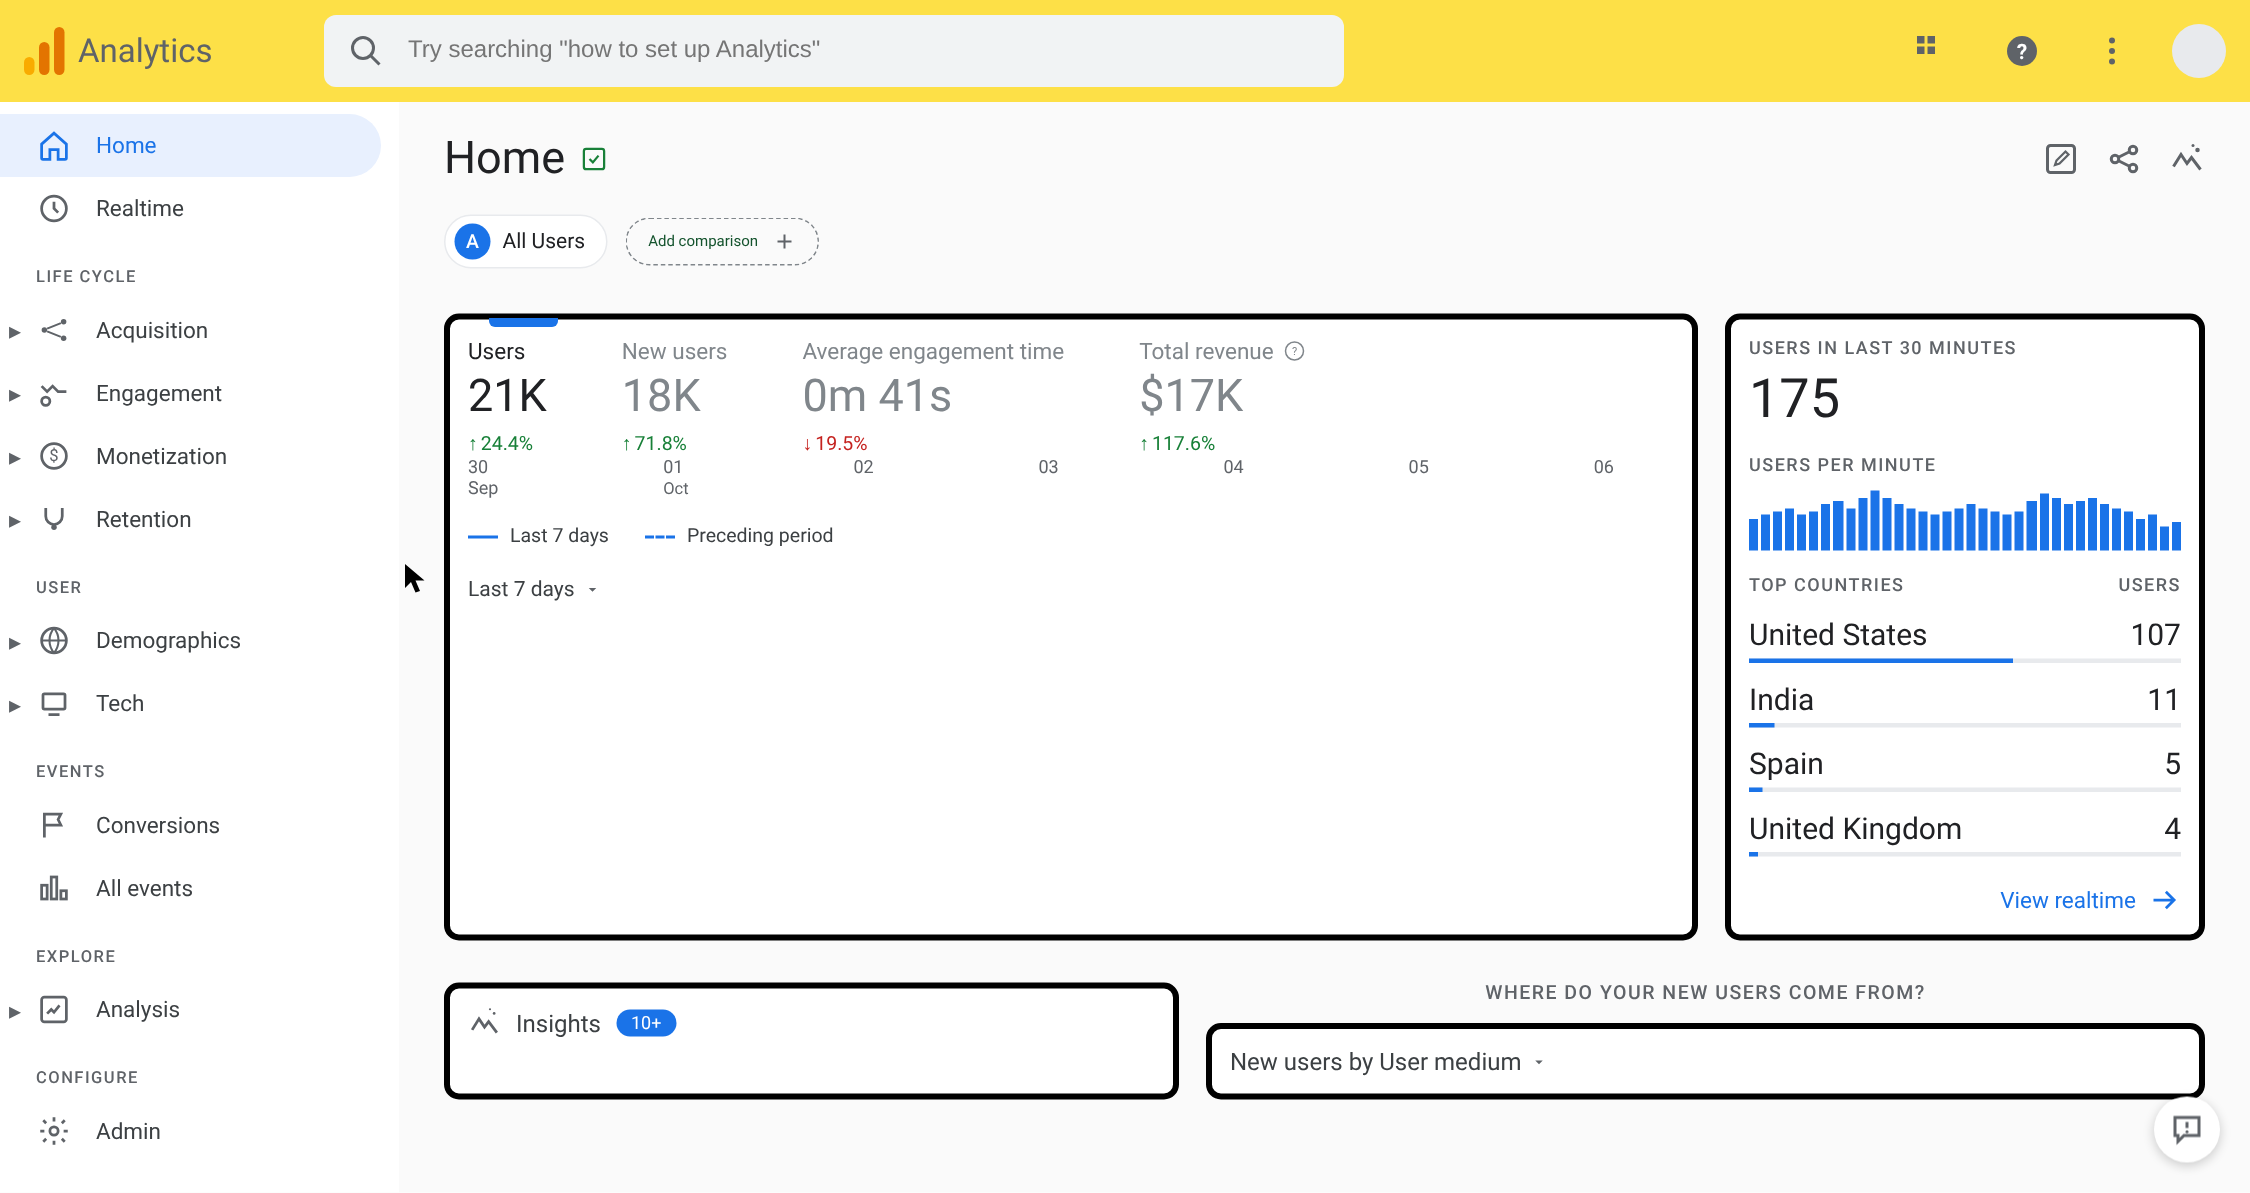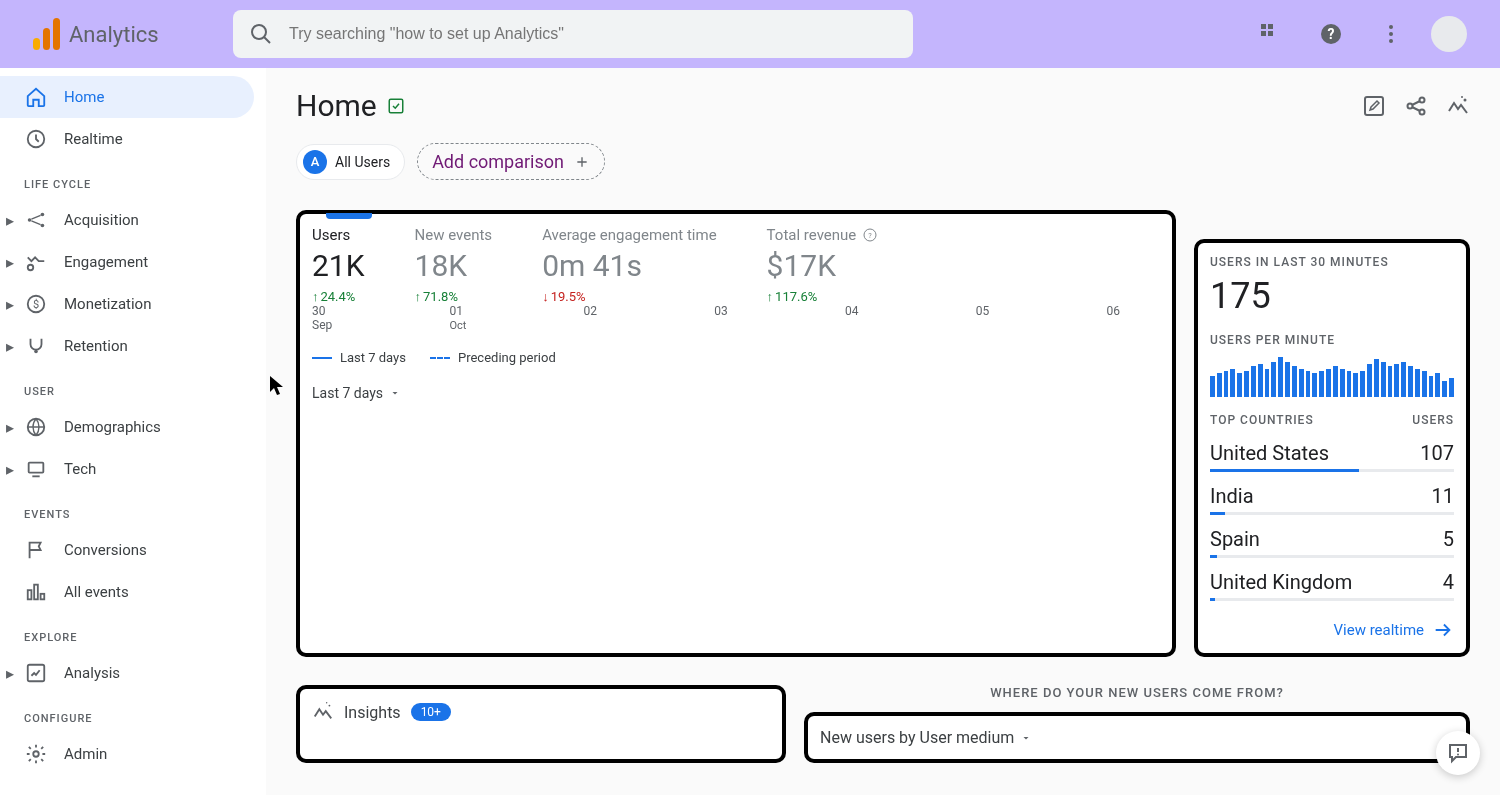--- a/index.html
+++ b/index.html
@@ -1,17 +1,17 @@
 <!DOCTYPE html>
 <html><head>
 <meta charset="utf-8">
 <style>
 * { box-sizing: border-box; margin: 0; padding: 0; }
 body { font-family: 'Google Sans', Roboto, Arial, sans-serif; background: #fff; color: #202124; width: 1500px; height: 795px; overflow: hidden; position: relative; }
-.header { display: flex; align-items: center; height: 68px; padding: 0 33px; background: #c4b5fd; }
+.header { display: flex; align-items: center; height: 68px; padding: 0 16px; background: #fde047; }
 .logo-area { display: flex; align-items: center; gap: 8px; min-width: 170px; }
 .logo-svg { width: 28px; height: 32px; }
 .logo-text { font-size: 22px; color: #5f6368; font-weight: 400; }
 .breadcrumb-area { display: flex; flex-direction: column; min-width: 300px; }
 .breadcrumb-top { font-size: 12px; color: #5f6368; display: flex; align-items: center; gap: 4px; }
 .breadcrumb-main { display: flex; align-items: center; gap: 8px; font-size: 18px; color: #202124; font-weight: 500; }
 .search-box { flex: 0 0 680px; margin-left: 30px; background: #f1f3f4; border-radius: 8px; height: 48px; display: flex; align-items: center; padding: 0 16px; gap: 16px; }
 .search-box input { border: none; background: transparent; font-size: 16px; flex: 1; outline: none; color: #5f6368; }
 .header-actions { margin-left: auto; display: flex; align-items: center; gap: 20px; }
 .icon-btn { width: 40px; height: 40px; display: flex; align-items: center; justify-content: center; border-radius: 50%; cursor: pointer; color: #5f6368; }
@@ -25,25 +25,25 @@
 .nav-label { font-size: 15px; }
 .nav-section { font-size: 11px; letter-spacing: 1px; color: #5f6368; padding: 18px 24px 8px; font-weight: 500; }
 .main { flex: 1; background: #fafafa; padding: 20px 30px; overflow-y: auto; }
 .page-title-row { display: flex; align-items: center; gap: 10px; }
 .page-title { font-size: 30px; font-weight: 400; color: #202124; }
 .verified-icon { width: 18px; height: 18px; color: #188038; }
 .title-actions { margin-left: auto; display: flex; gap: 18px; color: #5f6368; }
 .comparison-row { display: flex; gap: 12px; margin-top: 20px; align-items: center; }
 .chip-all { display: flex; align-items: center; gap: 8px; background: #fff; border: 1px solid #e8eaed; border-radius: 20px; padding: 5px 14px 5px 6px; font-size: 14px; }
 .chip-a { width: 24px; height: 24px; border-radius: 50%; background: #1a73e8; color: #fff; display: flex; align-items: center; justify-content: center; font-size: 13px; font-weight: 500; }
-.chip-add { border: 1px dashed #80868b; border-radius: 20px; padding: 7px 14px; display: flex; align-items: center; gap: 10px; font-size: 18px; color: #701a75; cursor: pointer; }
+.chip-add { border: 1px dashed #80868b; border-radius: 20px; padding: 7px 14px; display: flex; align-items: center; gap: 10px; font-size: 10px; color: #14532d; cursor: pointer; }
 .cards-row { display: flex; gap: 18px; margin-top: 30px; }
 .card { background: #fff; border: 4px solid #000000; border-radius: 10px; padding: 12px; }
 .card-main { flex: 1; position: relative; }
-.card-side { width: 276px; margin-top: 29px; }
+.card-side { width: 320px; }
 .tab-indicator { position: absolute; top: -1px; left: 26px; width: 46px; height: 6px; background: #1a73e8; border-radius: 0 0 4px 4px; }
 .metrics-row { display: flex; gap: 0; }
 .metric { padding-right: 50px; }
 .metric-label { font-size: 15px; color: #3c4043; display: flex; align-items: center; gap: 6px; }
 .metric-label.active { color: #202124; }
 .metric-value { font-size: 30px; font-weight: 400; margin-top: 4px; }
 .metric-value.active { color: #202124; }
 .metric-value.secondary { color: #80868b; }
 .metric-change { font-size: 13px; margin-top: 6px; display: flex; align-items: center; gap: 2px; }
 .up { color: #188038; }
@@ -296,21 +296,21 @@
         <div class="metrics-row">
           <div class="metric">
             <div class="metric-label active">Users</div>
             <div class="metric-value active">21K</div>
             <div class="metric-change up">
                 <span>↑</span>
                 <span>24.4%</span>
               </div>
           </div>
           <div class="metric">
-            <div class="metric-label" style="color:#80868b">New events</div>
+            <div class="metric-label" style="color:#80868b">New users</div>
             <div class="metric-value secondary">18K</div>
             <div class="metric-change up">
                 <span>↑</span>
                 <span>71.8%</span>
               </div>
           </div>
           <div class="metric">
             <div class="metric-label" style="color:#80868b">Average engagement time</div>
             <div class="metric-value secondary">0m 41s</div>
             <div class="metric-change down">

